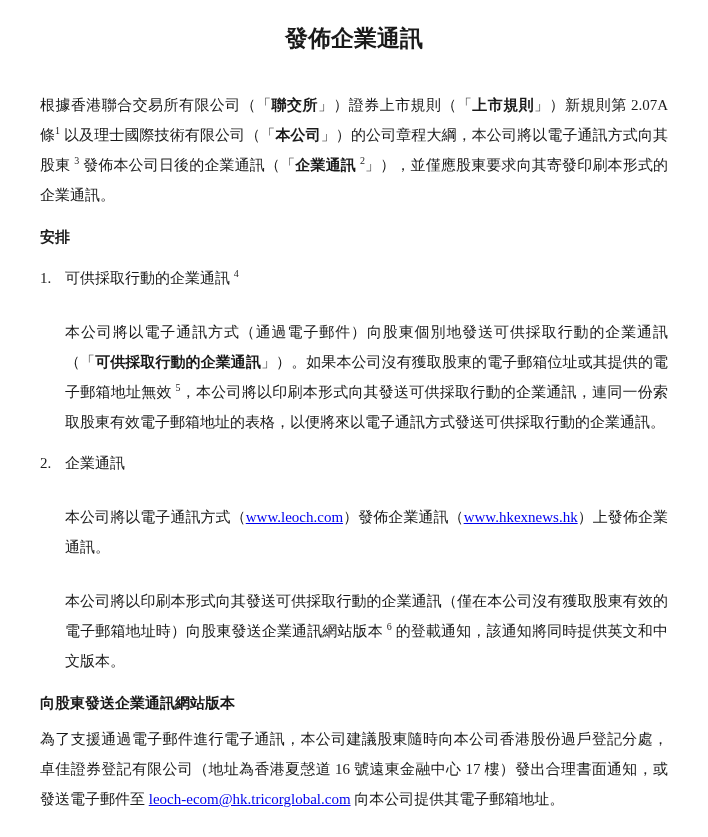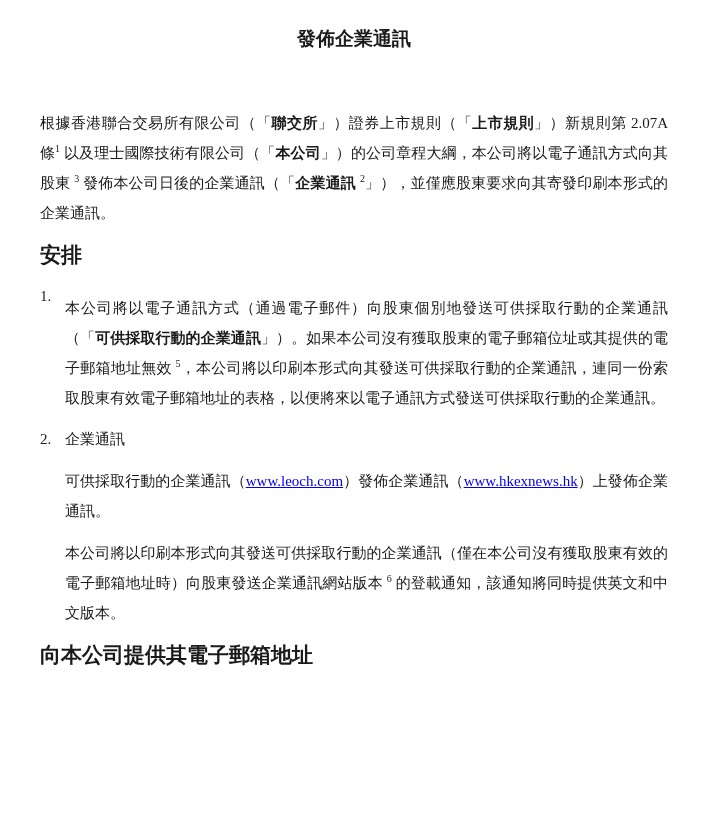--- a/index.html
+++ b/index.html
@@ -15,51 +15,51 @@
     width:708px;min-height:837px;
     padding:28px 40px 4px 40px;
     background:#ffffff;
     color:var(--text-color);
     font-family:"Liberation Serif","DejaVu Serif",serif;
     font-size:15px;
   }
   .doc-title{
     margin:0;
     text-align:center;
-    font-size:19px;
+    font-size:23px;
     line-height:22px;
     font-weight:700;
   }
   .doc-p{
     margin:12px 0 0 0;
     line-height:30px;
     text-align:justify;
   }
-  .p-intro{margin-top:58px;}
+  .p-intro{margin-top:40px;}
   .doc-h{
     margin:12px 0 0 0;
-    font-size:21px;
+    font-size:15px;
     line-height:30px;
     font-weight:700;
   }
   .list-item{
     display:flex;
     margin:11px 0 0 0;
   }
   .list-num{
     flex:none;
     width:25px;
     line-height:30px;
   }
   .list-body{flex:1;min-width:0;}
   .list-title{
     line-height:30px;
     text-align:justify;
   }
-  .list-body .doc-p{margin-top:12px;}
+  .list-body .doc-p{margin-top:24px;}
   .p-provide{margin-top:6px;}
   .p-responsibility{margin-top:10px;}
   .bold{font-weight:700;}
   sup{
     font-size:10px;
     line-height:0;
     vertical-align:super;
   }
   .doc-link{
     color:var(--link-color);
@@ -74,31 +74,33 @@
   <h1 class="doc-title">發佈企業通訊</h1>
 
   <p class="doc-p p-intro"><span>根據香港聯合交易所有限公司（「</span><span class="bold">聯交所</span><span>」）證券上市規則（「</span><span class="bold">上市規則</span><span>」）新規則第 2.07A 條</span><sup>1</sup><span> 以及理士國際技術有限公司（「</span><span class="bold">本公司</span><span>」）的公司章程大綱，本公司將以電子通訊方式向其股東 </span><sup>3</sup><span> 發佈本公司日後的企業通訊（「</span><span class="bold">企業通訊</span><span> </span><sup>2</sup><span>」），並僅應股東要求向其寄發印刷本形式的企業通訊。</span></p>
 
 
   <h2 class="doc-h">安排</h2>
 
   <div class="list-item">
     <span class="list-num">1.</span>
     <div class="list-body">
+      <div class="list-title"><span>可供採取行動的企業通訊 </span><sup>4</sup></div>
       <p class="doc-p"><span>本公司將以電子通訊方式（通過電子郵件）向股東個別地發送可供採取行動的企業通訊（「</span><span class="bold">可供採取行動的企業通訊</span><span>」）。如果本公司沒有獲取股東的電子郵箱位址或其提供的電子郵箱地址無效 </span><sup>5</sup><span>，本公司將以印刷本形式向其發送可供採取行動的企業通訊，連同一份索取股東有效電子郵箱地址的表格，以便將來以電子通訊方式發送可供採取行動的企業通訊。</span></p>
     </div>
   </div>
 
   <div class="list-item">
     <span class="list-num">2.</span>
     <div class="list-body">
       <div class="list-title"><span>企業通訊</span></div>
-      <p class="doc-p"><span>可供採取行動的企業通訊（</span><a href="#" class="doc-link">www.leoch.com</a><span>）發佈企業通訊（</span><a href="#" class="doc-link">www.hkexnews.hk</a><span>）上發佈企業通訊。</span></p>
+      <p class="doc-p"><span>本公司將以電子通訊方式（</span><a href="#" class="doc-link">www.leoch.com</a><span>）發佈企業通訊（</span><a href="#" class="doc-link">www.hkexnews.hk</a><span>）上發佈企業通訊。</span></p>
       <p class="doc-p"><span>本公司將以印刷本形式向其發送可供採取行動的企業通訊（僅在本公司沒有獲取股東有效的電子郵箱地址時）向股東發送企業通訊網站版本 </span><sup>6</sup><span> 的登載通知，該通知將同時提供英文和中文版本。</span></p>
     </div>
   </div>
 
-  <h2 class="doc-h">向本公司提供其電子郵箱地址</h2>
+  <h2 class="doc-h">向股東發送企業通訊網站版本</h2>
 
+  <p class="doc-p p-provide"><span>為了支援通過電子郵件進行電子通訊，本公司建議股東隨時向本公司香港股份過戶登記分處，卓佳證券登記有限公司（地址為香港夏愨道 16 號遠東金融中心 17 樓）發出合理書面通知，或發送電子郵件至 </span><a href="#" class="doc-link">leoch-ecom@hk.tricorglobal.com</a><span> 向本公司提供其電子郵箱地址。</span></p>
 
   <p class="doc-p p-responsibility"></p>
 
 </div>
 
 </body></html>

